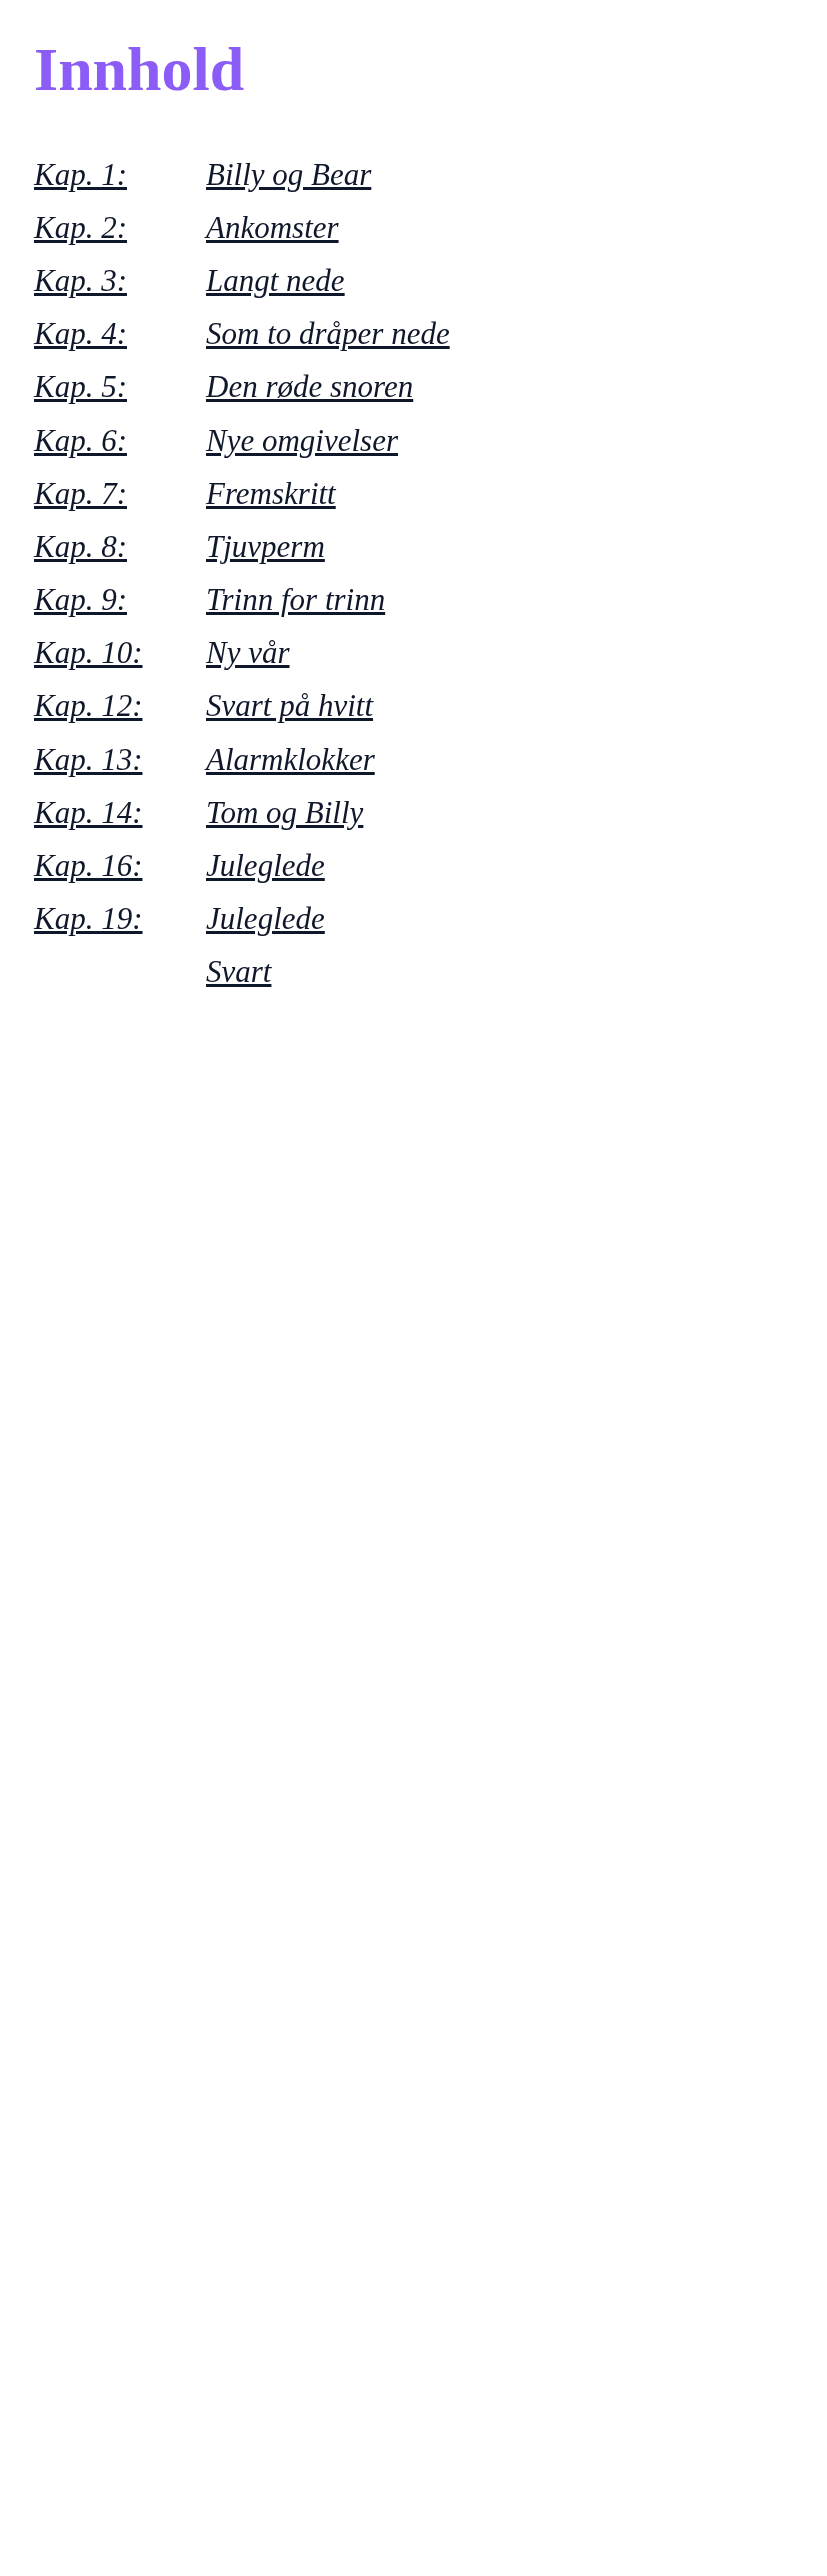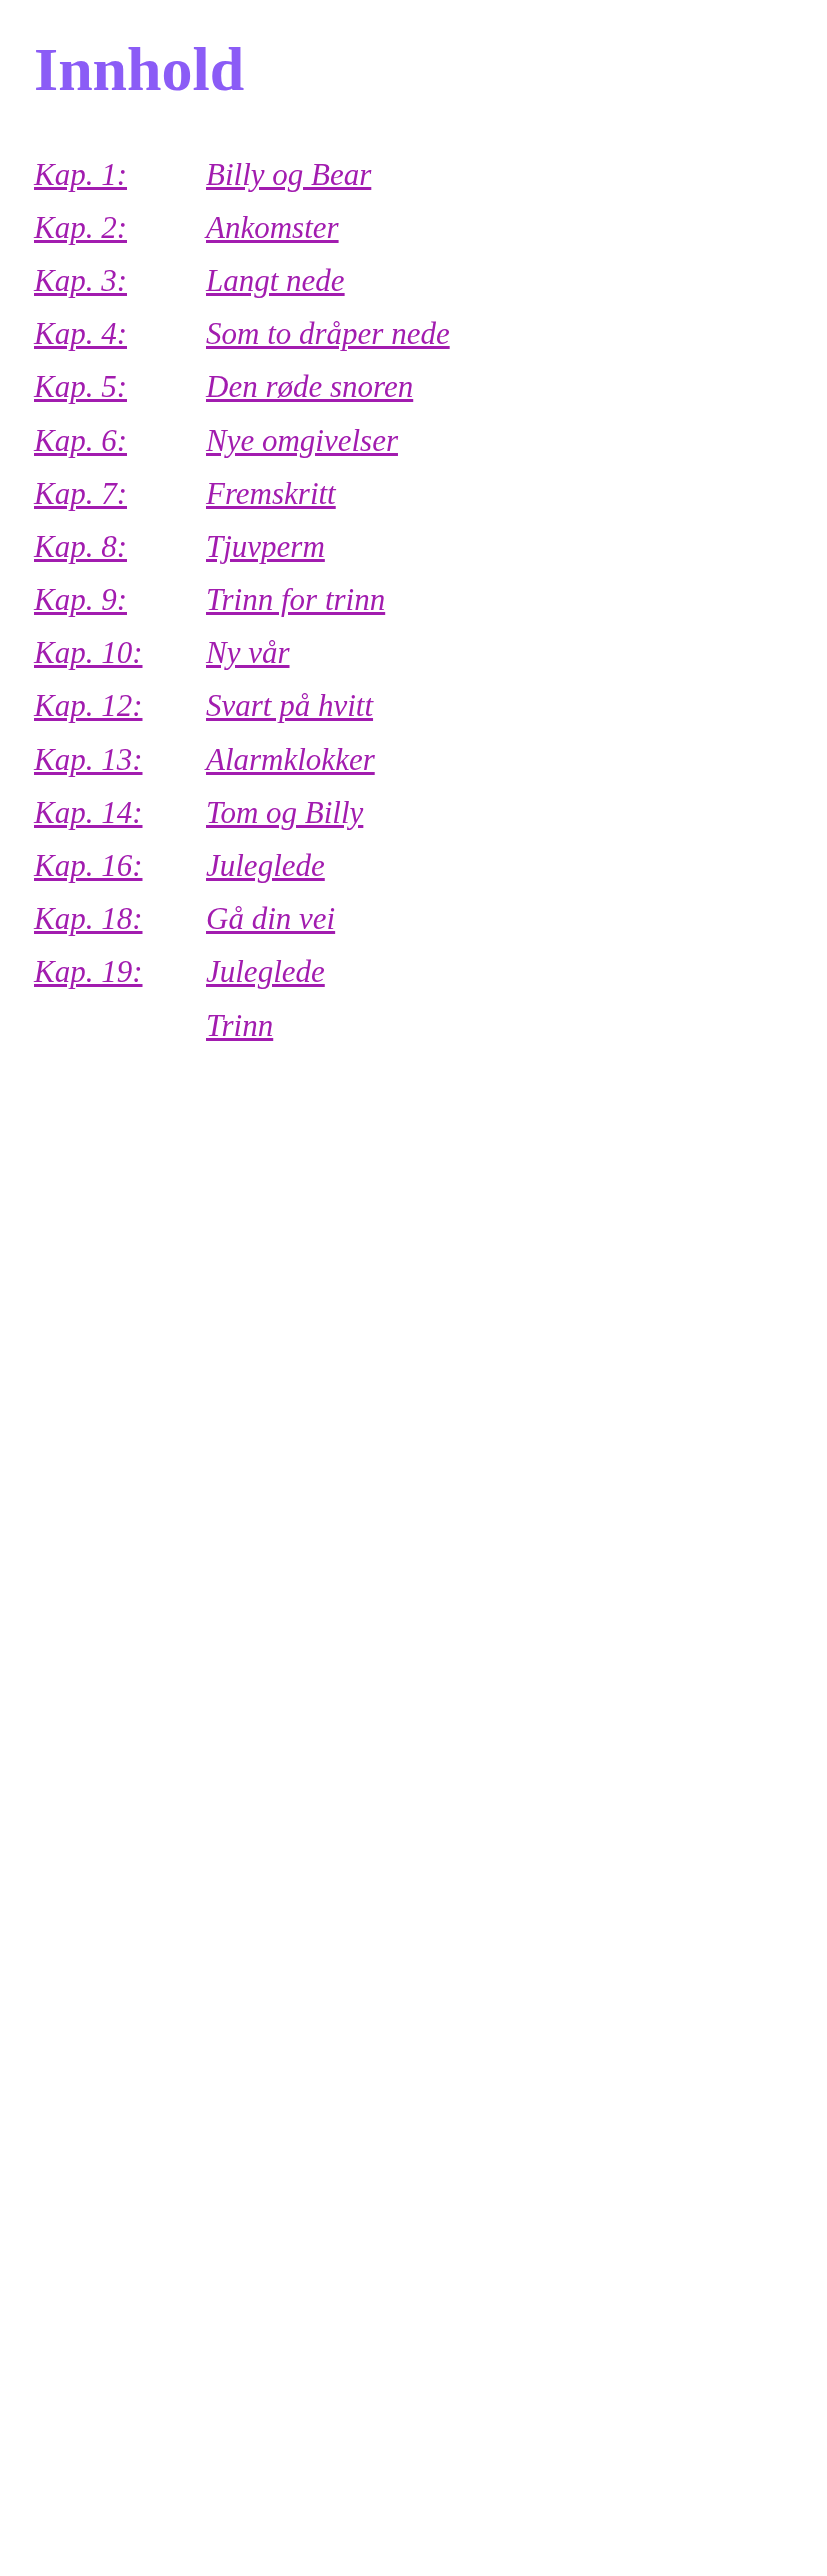--- a/index.html
+++ b/index.html
@@ -33,21 +33,21 @@
       padding: 8.6px 0;
       vertical-align: top;
     }
 
     .toc-table tr td:first-child {
       width: 172px;
       padding-right: 17px;
     }
 
     .toc-link {
-      color: #a21caf;
+      color: #0f172a;
       text-decoration: underline;
       font-size: 31px;
       font-style: italic;
       font-family: Georgia, 'Times New Roman', Times, serif;
       cursor: pointer;
     }
 
     .thanks-row td {
       padding-top: 8.6px;
     }
@@ -109,26 +109,22 @@
       </tr>
       <tr>
         <td><a href="#" class="toc-link">Kap. 14:</a></td>
         <td><a href="#" class="toc-link">Tom og Billy</a></td>
       </tr>
       <tr>
         <td><a href="#" class="toc-link">Kap. 16:</a></td>
         <td><a href="#" class="toc-link">Juleglede</a></td>
       </tr>
       <tr>
-        <td><a href="#" class="toc-link">Kap. 18:</a></td>
-        <td><a href="#" class="toc-link">Gå din vei</a></td>
-      </tr>
-      <tr>
         <td><a href="#" class="toc-link">Kap. 19:</a></td>
         <td><a href="#" class="toc-link">Juleglede</a></td>
       </tr>
       <tr class="thanks-row">
         <td></td>
-        <td><a href="#" class="toc-link">Trinn</a></td>
+        <td><a href="#" class="toc-link">Svart</a></td>
       </tr>
     </tbody>
 </table>
 
 
 </body></html>

